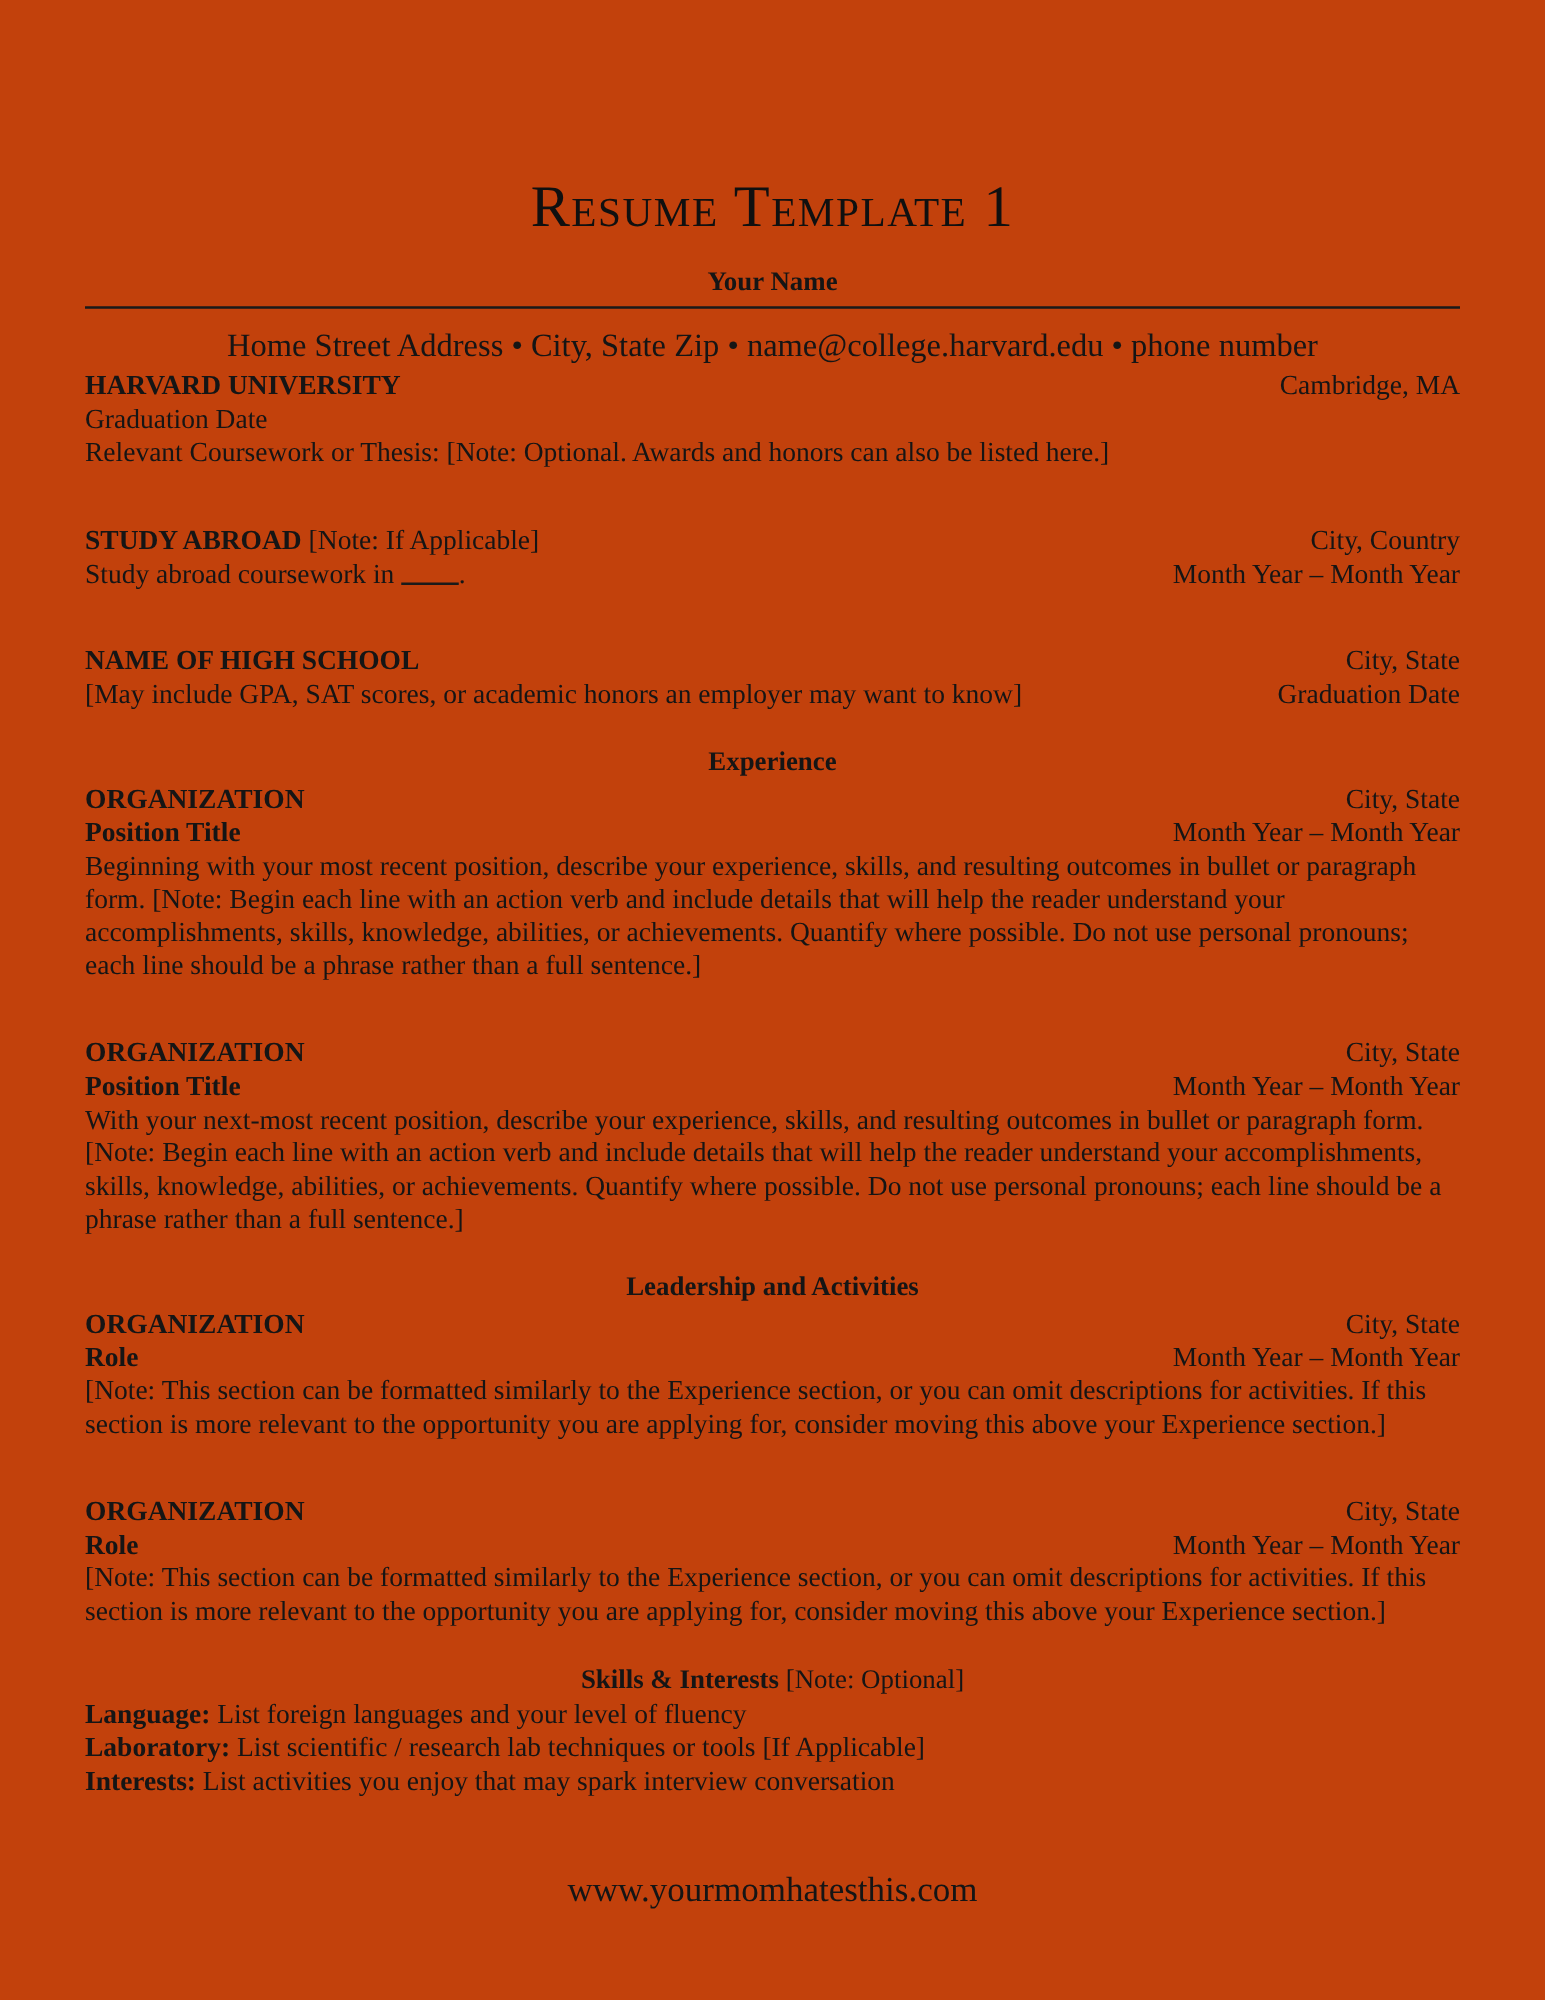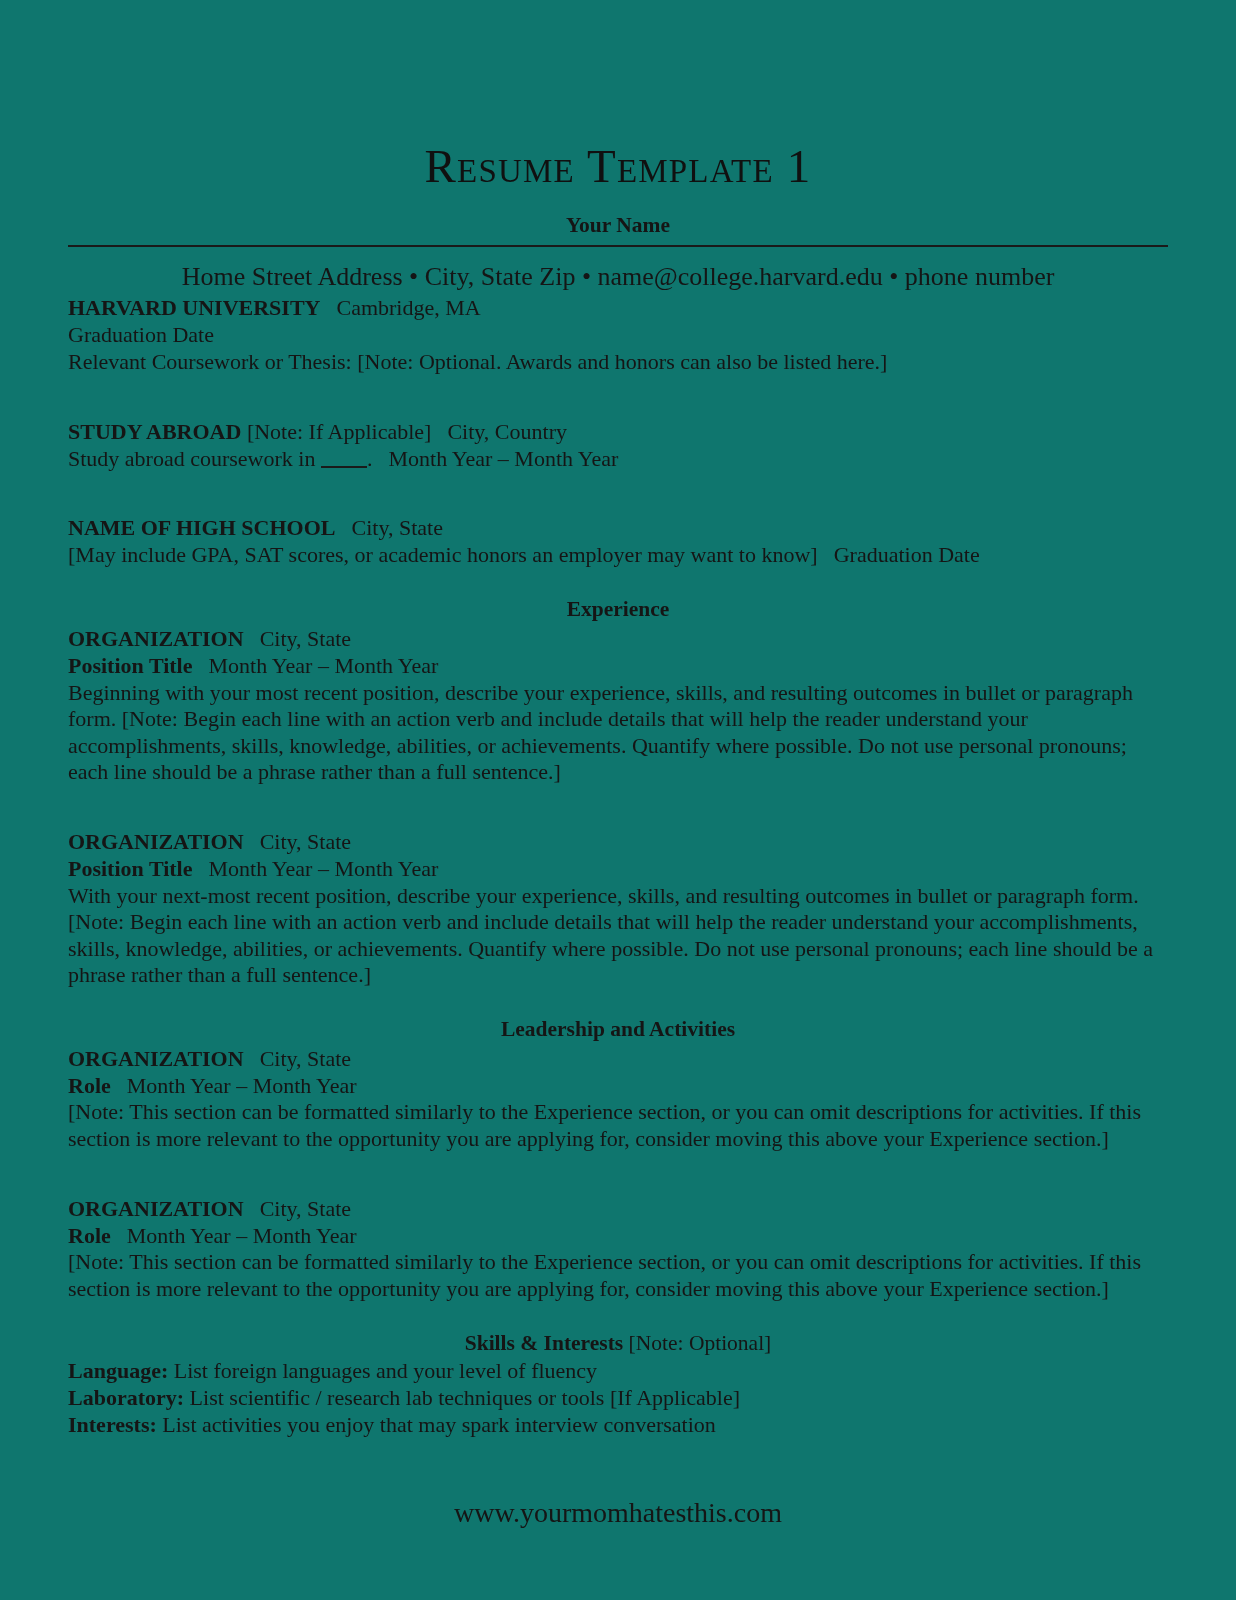--- a/index.html
+++ b/index.html
@@ -13,21 +13,21 @@
     font-family: "Liberation Serif", "DejaVu Serif", serif;
     color: #151515;
     -webkit-font-smoothing: antialiased;
   }
   .page {
     position: relative;
     width: 1236px;
     height: 1600px;
     box-sizing: border-box;
     padding: 0 68px;
-    background: #0f766e;
+    background: #c2410c;
   }
 
   
   .doc-title {
     text-align: center;
     font-variant: small-caps;
     font-size: 47px;
     line-height: 1.05;
     font-weight: 400;
     letter-spacing: 1.2px;
@@ -69,20 +69,21 @@
 
   
   .entry {
     margin-top: 3px;
   }
   .entry.spaced {
     margin-top: 43px;
   }
   .row {
     display: flex;
+    justify-content: space-between;
     align-items: baseline;
     font-size: 22px;
     line-height: 1.22;
   }
   .row .left {
     text-align: left;
     padding-right: 16px;
   }
   .row .right {
     text-align: right;

